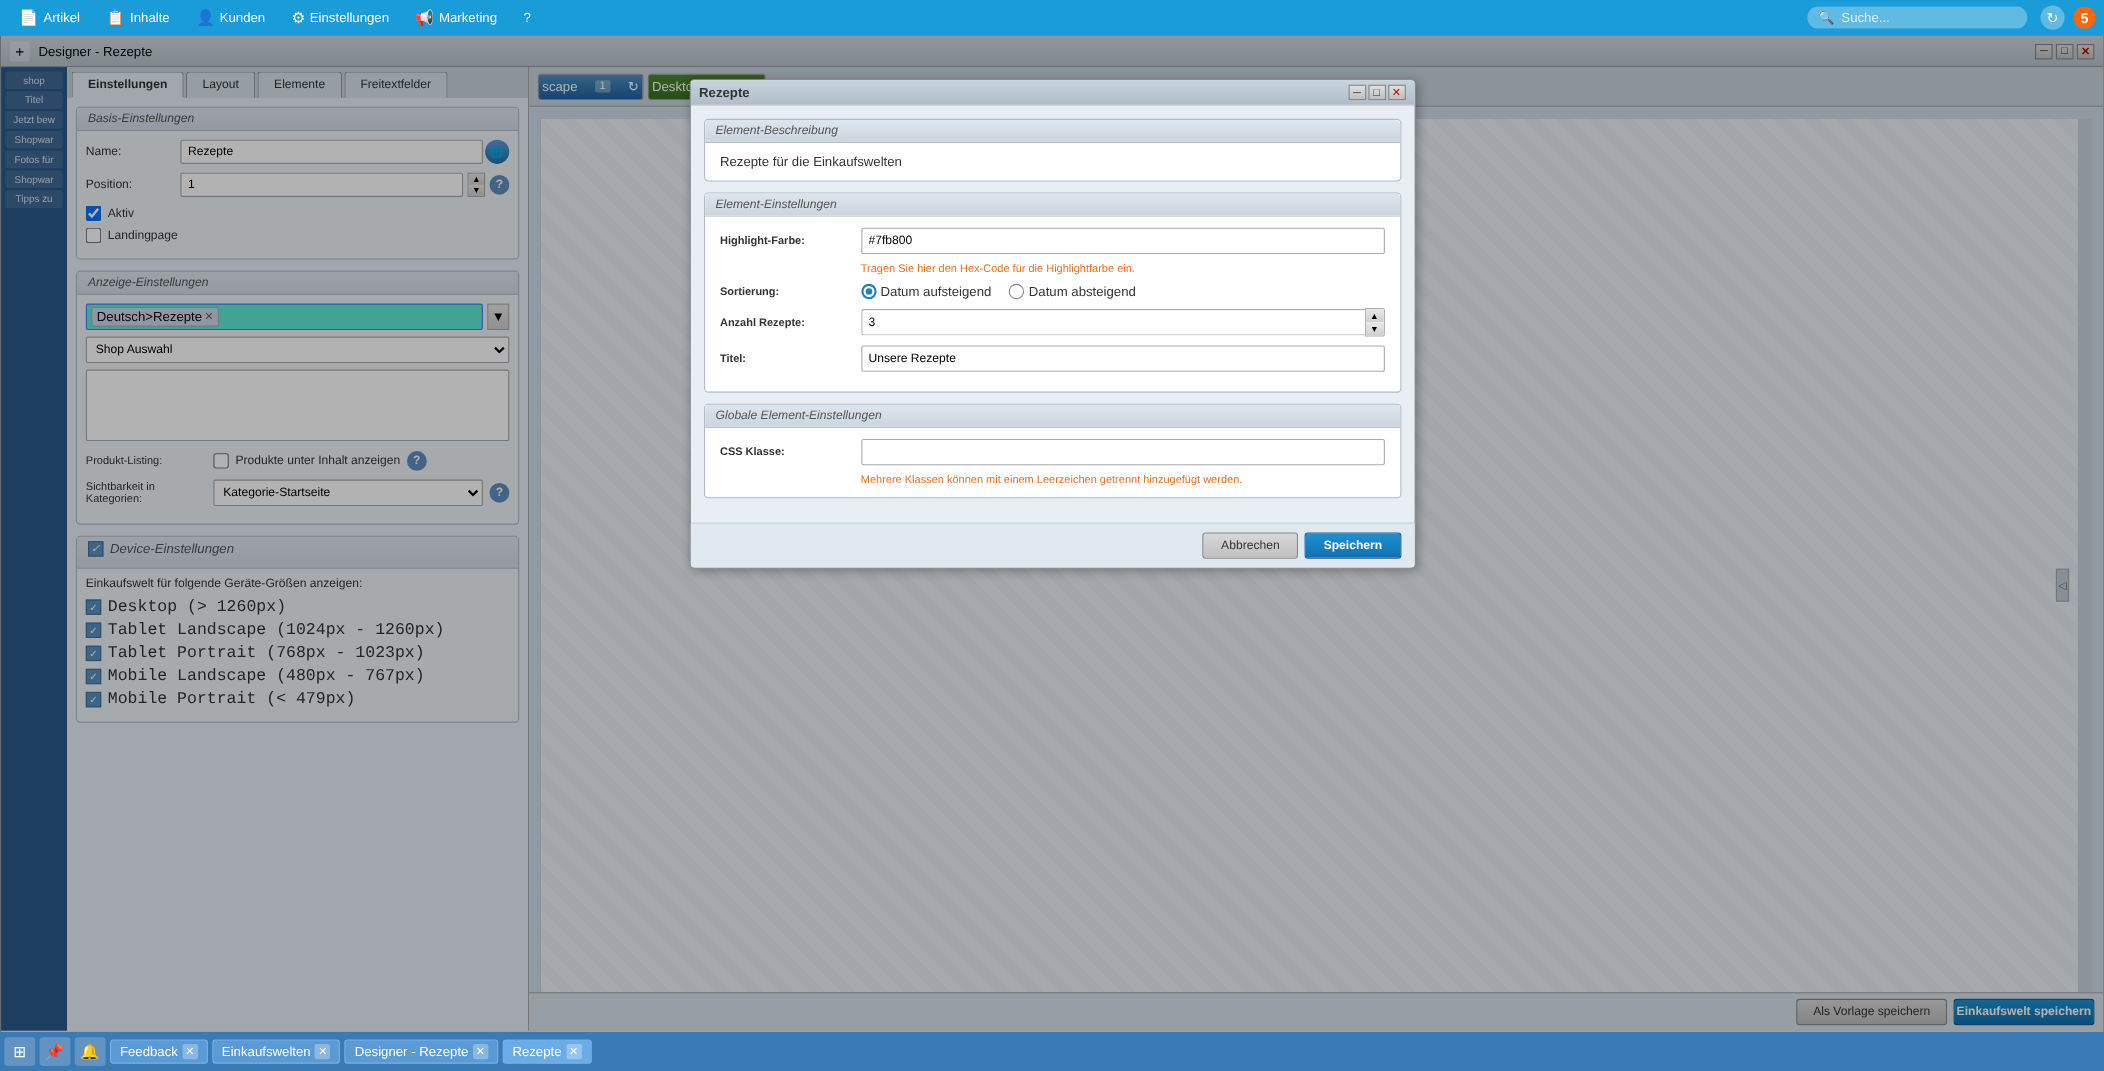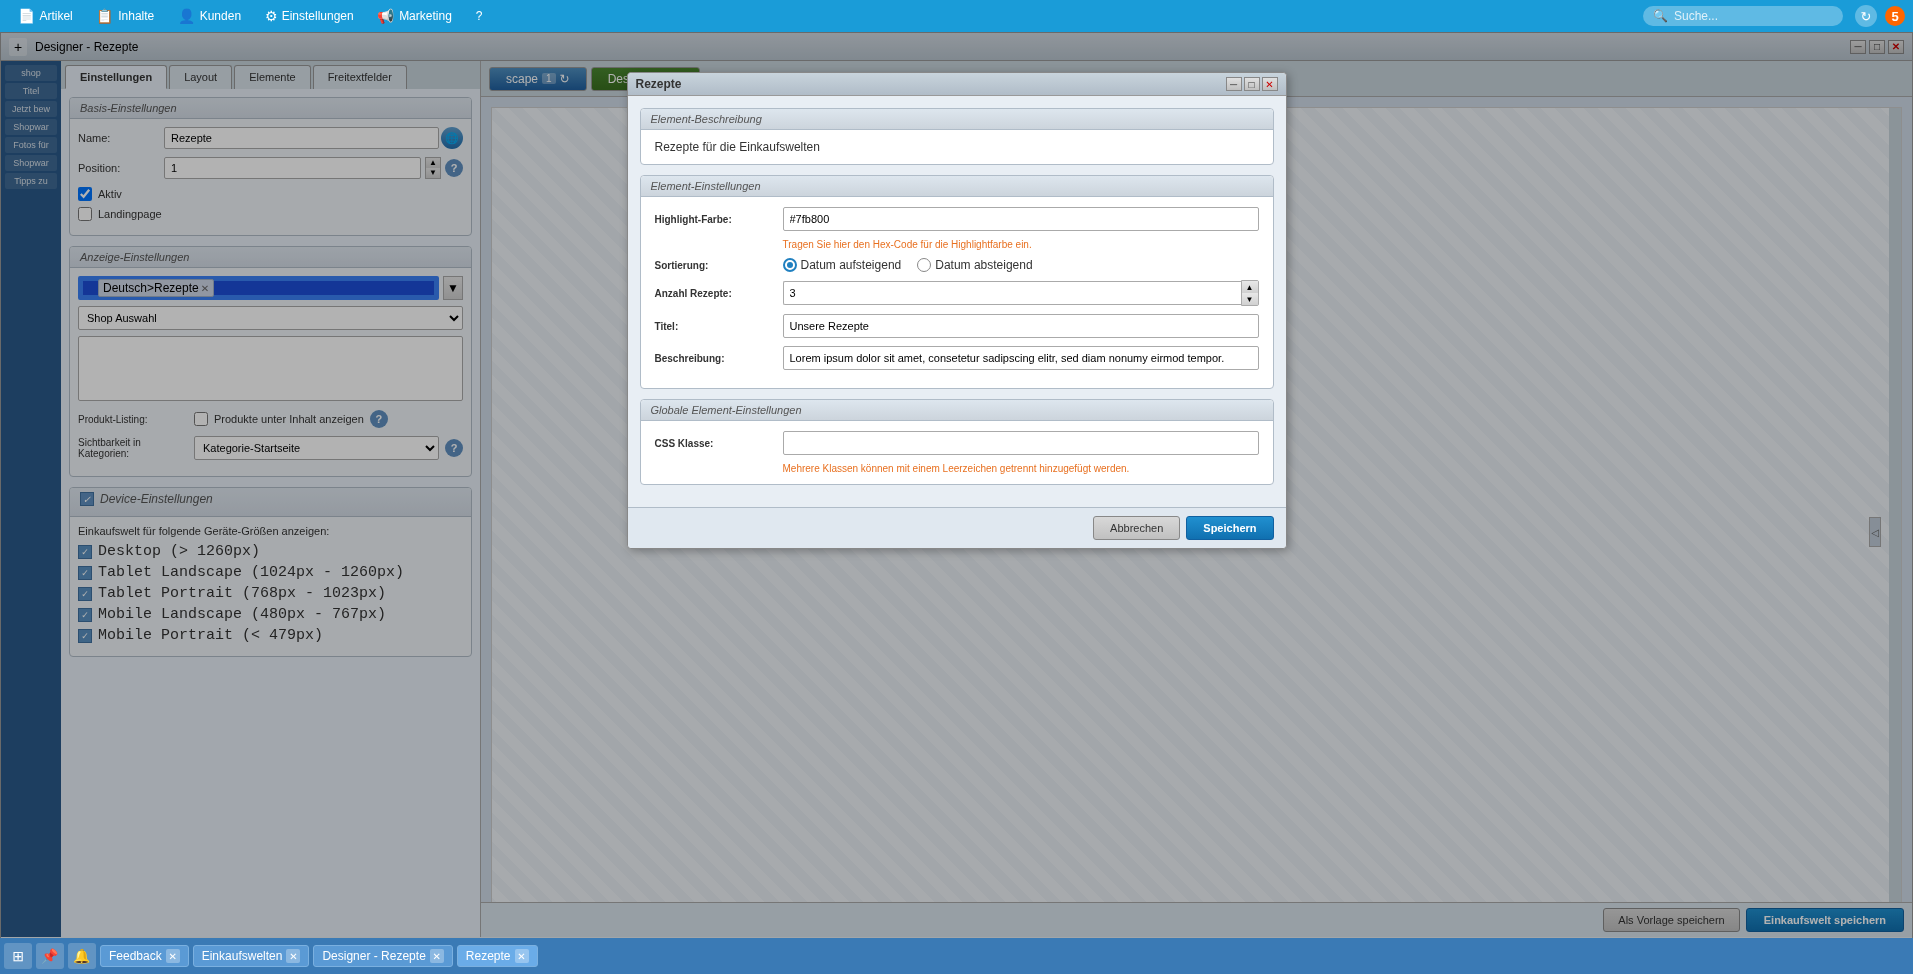--- a/index.html
+++ b/index.html
@@ -270,22 +270,22 @@
       align-items: center;
       padding: 4px 8px;
       gap: 4px;
       background: #c8d4dc;
       border-bottom: 1px solid #aaa;
       height: 36px;
     }
     .preview-tab {
       display: flex;
       align-items: center;
-      gap: 4px;
-      padding: 4px 16px;
+      gap: 16px;
+      padding: 4px 3px;
       border: 1px solid #999;
       border-radius: 3px;
       cursor: pointer;
       background: linear-gradient(to bottom, #5090c0, #2060a0);
       color: white;
       font-size: 11px;
     }
     .preview-tab.desktop {
       background: linear-gradient(to bottom, #4a8830, #3a7020);
       color: white;
@@ -484,21 +484,21 @@
     .description-text { font-size: 12px; color: #333; }
     .btn-template {
       padding: 5px 14px;
       border: 1px solid #888;
       border-radius: 3px;
       background: linear-gradient(to bottom, #d8d8d8, #c0c0c0);
       font-size: 11px; cursor: pointer; color: #333;
       margin-left: auto;
     }
     .btn-einkauf {
-      padding: 5px 17px;
+      padding: 5px 2px;
       border: 1px solid #1060a0;
       border-radius: 3px;
       background: linear-gradient(to bottom, #2090d0, #1070b0);
       font-size: 11px; cursor: pointer; color: white; font-weight: bold;
     }
     .wid-plus {
       width: 18px; height: 18px;
       background: rgba(255,255,255,0.3);
       border-radius: 2px;
       display: flex; align-items: center; justify-content: center;
@@ -631,21 +631,21 @@
                 <input type="checkbox" style="width: 14px; height: 14px;">
                 <label>Landingpage</label>
               </div>
             </div>
           </div>
 
           <div class="section-box">
             <div class="section-title">Anzeige-Einstellungen</div>
             <div class="section-body">
               <div class="dropdown-row">
-                <div class="tag-input" style="flex:1; border:5px solid #3b82f6; border-radius:2px; background:#1d4ed8; padding:2px 15px;">
+                <div class="tag-input" style="flex:1; border:1px solid #3b82f6; border-radius:2px; background:#5eead4; padding:2px 4px;">
                   <div class="tag">
                     <span>Deutsch&gt;Rezepte</span>
                     <span class="tag-x">✕</span>
                   </div>
                 </div>
                 <div style="width:20px; height:24px; border:1px solid #aaa; background:linear-gradient(to bottom,#e8e8e8,#d0d0d0); display:flex; align-items:center; justify-content:center; cursor:pointer;">▼</div>
               </div>
               <div class="dropdown-row">
                 <select class="dropdown">
                   <option>Shop Auswahl</option>
@@ -790,24 +790,20 @@
                   <div class="spin-btn">▼</div>
                 </div>
               </div>
             </div>
 
             <div class="modal-form-row">
               <span class="modal-label">Titel:</span>
               <input class="modal-input" type="text" value="Unsere Rezepte" style="">
             </div>
 
-            <div class="modal-form-row">
-              <span class="modal-label">Beschreibung:</span>
-              <input class="modal-input" type="text" value="Lorem ipsum dolor sit amet, consetetur sadipscing elitr, sed diam nonumy eirmod tempor." style="">
-            </div>
 
           </div>
         </div>
 
         <div class="modal-section">
           <div class="modal-section-title">Globale Element-Einstellungen</div>
           <div class="modal-section-body">
             <div class="modal-form-row">
               <span class="modal-label">CSS Klasse:</span>
               <input class="modal-input" type="text" value="" style="">

